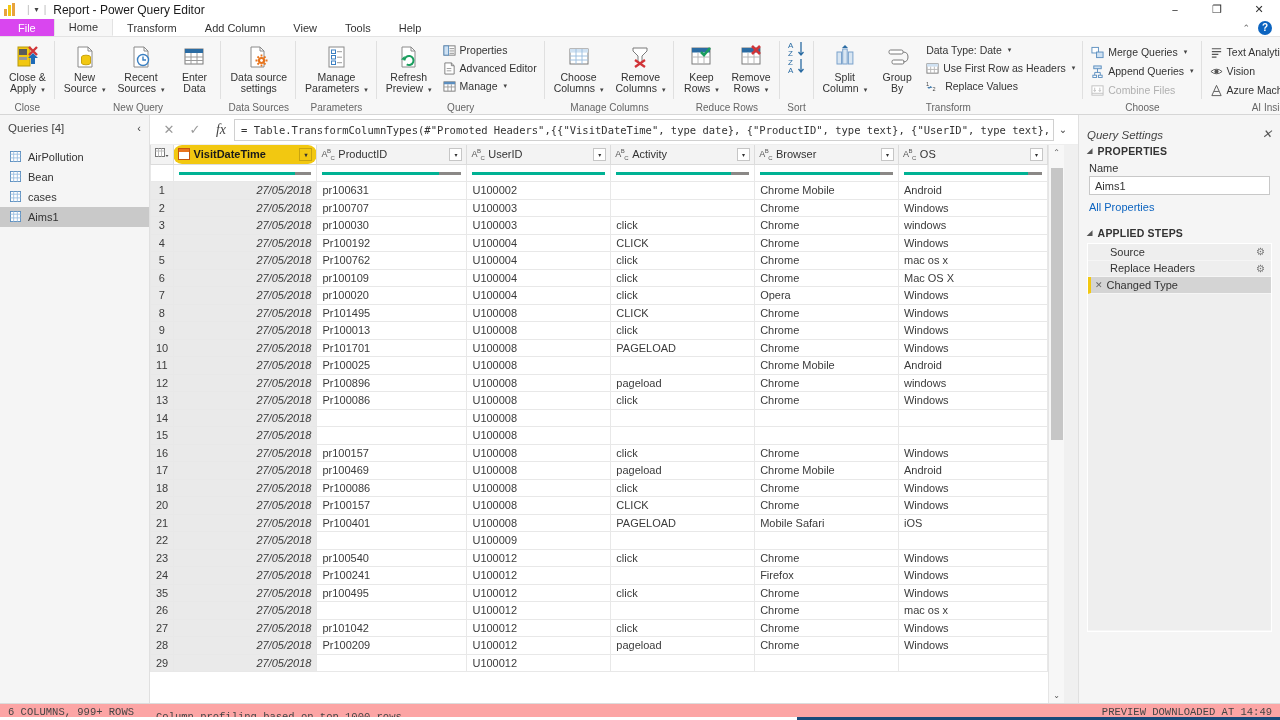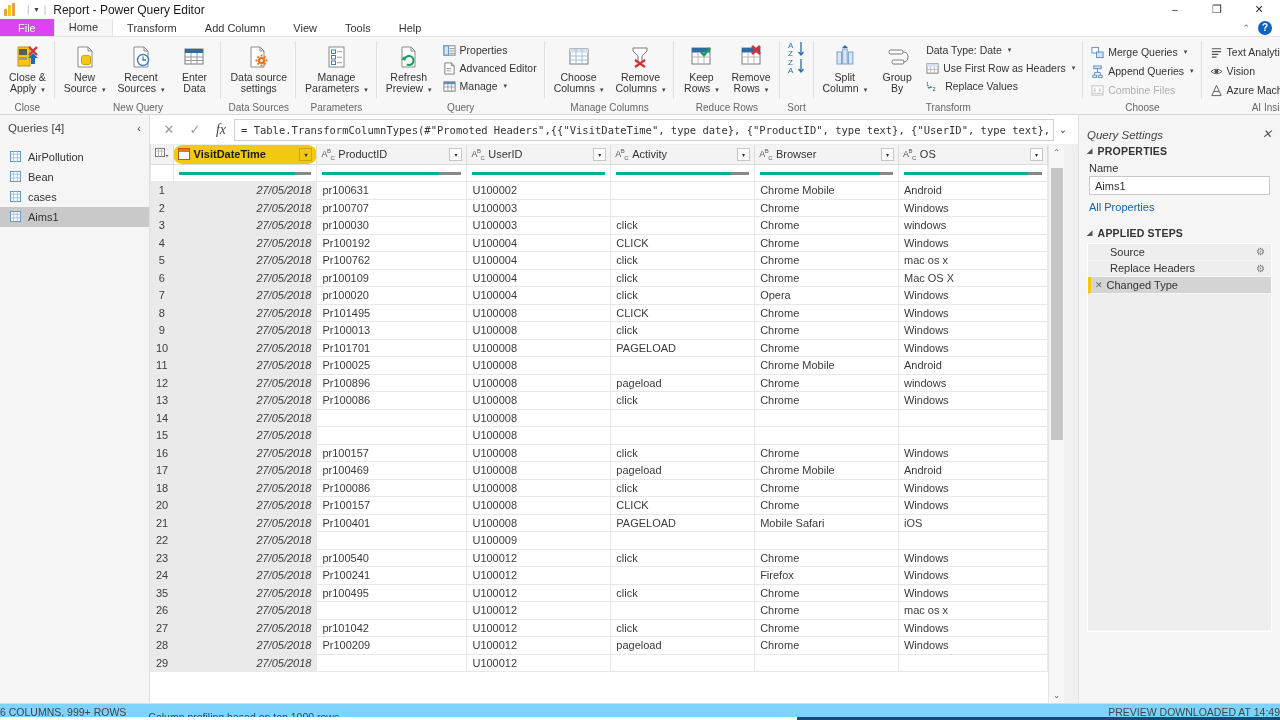--- a/index.html
+++ b/index.html
@@ -115,21 +115,21 @@
   .qs-input{ margin:0 10px; height:19px; border:1px solid #c8c8c8; background:#fff; display:flex; align-items:center; padding:0 5px; font-size:11px; color:#333;}
   .qs-link{ padding:6px 10px; font-size:11px; color:#0c64c0;}
   .steps{ margin:2px 8px 0; background:#fff; border:1px solid transparent;}
   .step{ height:16.5px; display:flex; align-items:center; padding-left:8px; font-size:11px; color:#333; background:#eeeeee; border-bottom:1px solid #f5f5f5;}
   .step .gear{ margin-left:auto; margin-right:6px; color:#777; font-size:10px;}
   .step.sel{ background:#d4d4d4; border-left:3px solid #F2C811; padding-left:2px;}
   .step .x{ color:#666; font-size:9px; margin:0 4px 0 2px;}
   .step.blank{ background:#eeeeee; }
 
   
-  .status{ height:17px; background:#7dd3fc; border-top:1px solid #dcdcdc; display:flex; align-items:center; padding:0 0; font-size:10.5px; color:#444; position:relative;}
+  .status{ height:17px; background:#fca5a5; border-top:1px solid #dcdcdc; display:flex; align-items:center; padding:0 8px; font-size:10.5px; color:#444; position:relative;font-family:Liberation Mono, monospace;}
   .st-1{ }
   .st-2{ margin-left:22px;margin-top:10px; }
   .st-r{ margin-left:auto; }
   .bottomline{position:absolute;left:0;right:0;bottom:0;height:3px;background:#1a4a7a;}
   .bl-a{position:absolute;left:0;bottom:0;height:3px;width:97px;background:#ffffff;}
   .bl-b{position:absolute;left:97px;bottom:0;height:3px;width:700px;background:#ffffff;}
 </style>
 </head>
 <body>
 

